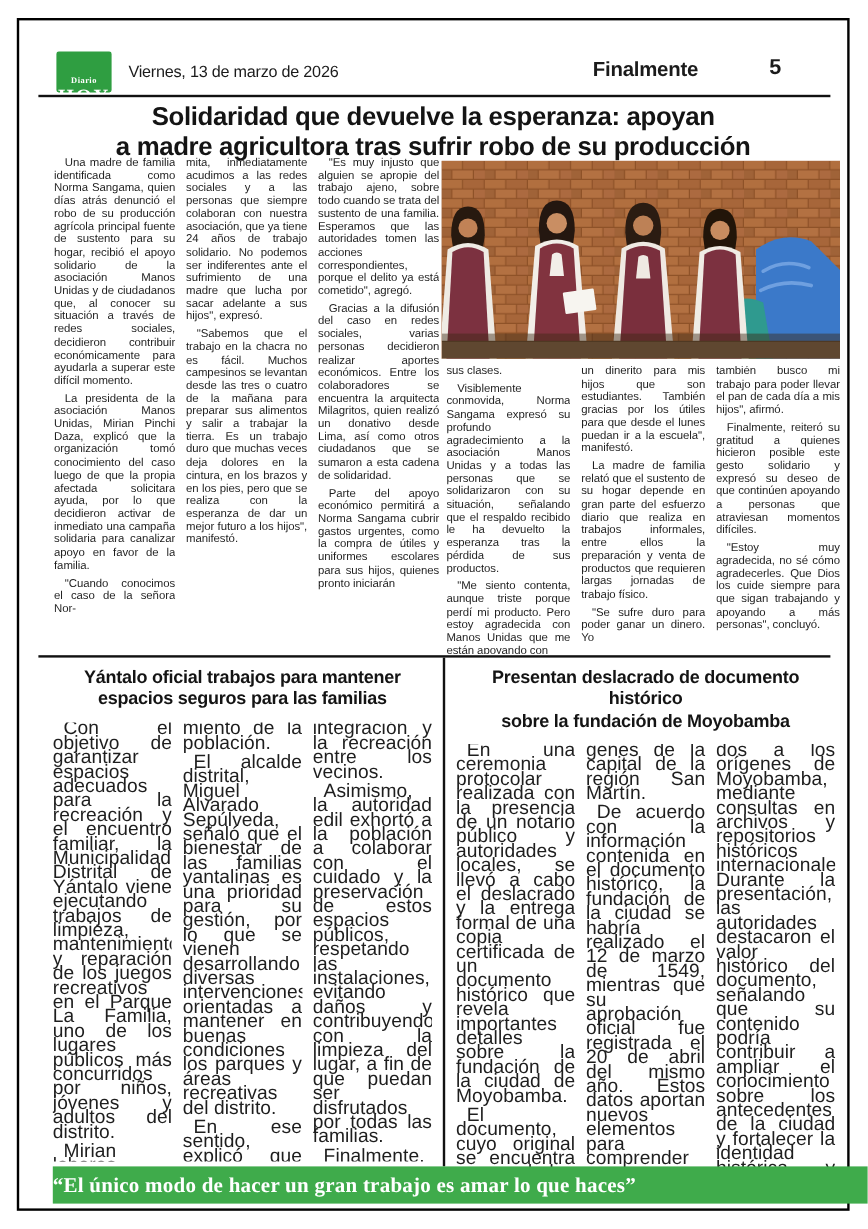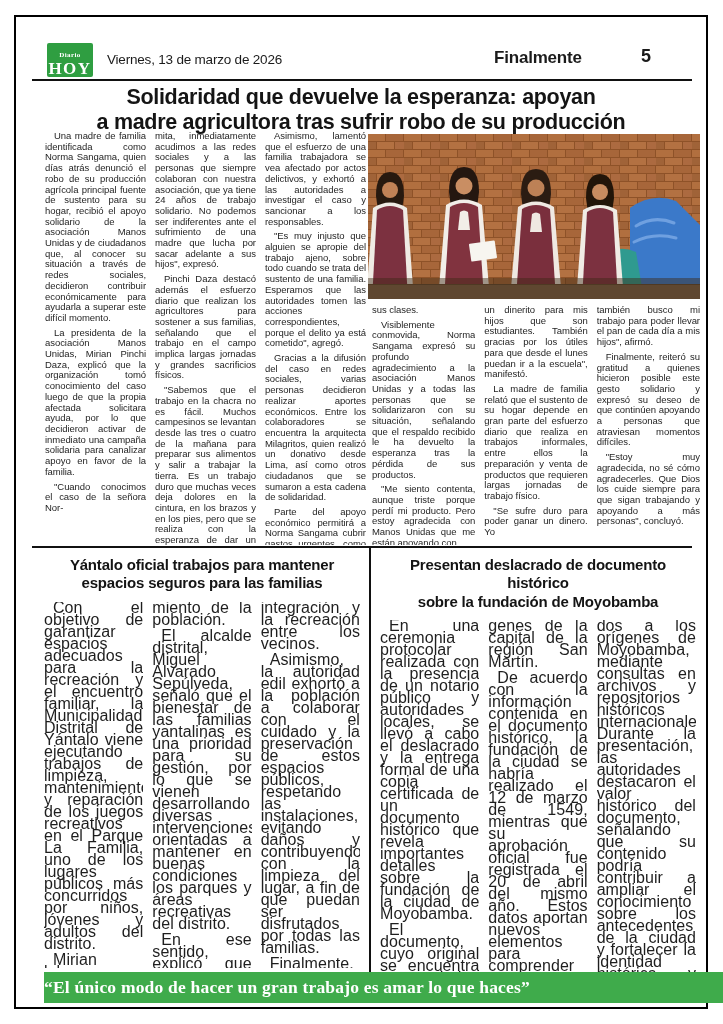--- a/index.html
+++ b/index.html
@@ -9,21 +9,21 @@
     font-family:"Liberation Sans", sans-serif;
     color:#1b1b1b; overflow:hidden;
   }
   .frame { position:absolute; left:14px; top:15px; width:694px; height:994px; border:2px solid #000; }
 
   
   .logo {
     position:absolute; left:47px; top:43px; width:46px; height:34px;
     background:var(--brand-green,#2f9e41); color:#fff; text-align:center; border-radius:2px;
   }
-  .logo .diario { font:700 7px/9px "Liberation Serif", serif; padding-top:8px; letter-spacing:.4px; }
+  .logo .diario { font:700 7px/9px "Liberation Serif", serif; padding-top:20px; letter-spacing:.4px; }
   .logo .hoy   { font:700 17px/18px "Liberation Serif", serif; letter-spacing:1.5px; }
   .date    { position:absolute; left:107px; top:52px; font-size:13.5px; letter-spacing:-.2px; }
   .section { position:absolute; left:494px; top:48px; font-size:17px; font-weight:700; letter-spacing:-.2px; }
   .pageno  { position:absolute; left:641px; top:46px; font-size:18px; font-weight:600; }
   .rule-header { position:absolute; left:32px; top:79px; width:660px; height:2px; background:#111; }
 
   
   .headline {
     position:absolute; left:50px; top:85px; width:622px; text-align:center;
     font-size:21.5px; font-weight:700; line-height:1.15; letter-spacing:-.3px; color:#141414;
@@ -88,25 +88,23 @@
 
 <div class="main-left">
   <div class="cols">
       <div class="col">
         <p>Una madre de familia identificada como Norma Sangama, quien días atrás denunció el robo de su producción agrícola principal fuente de sustento para su hogar, recibió el apoyo solidario de la asociación Manos Unidas y de ciudadanos que, al conocer su situación a través de redes sociales, decidieron contribuir económicamente para ayudarla a superar este difícil momento.</p>
         <p>La presidenta de la asociación Manos Unidas, Mirian Pinchi Daza, explicó que la organización tomó conocimiento del caso luego de que la propia afectada solicitara ayuda, por lo que decidieron activar de inmediato una campaña solidaria para canalizar apoyo en favor de la familia.</p>
         <p>"Cuando conocimos el caso de la señora Nor-</p>
       </div>
       <div class="col">
         <p class="cont">mita, inmediatamente acudimos a las redes sociales y a las personas que siempre colaboran con nuestra asociación, que ya tiene 24 años de trabajo solidario. No podemos ser indiferentes ante el sufrimiento de una madre que lucha por sacar adelante a sus hijos", expresó.</p>
-        <p>Pinchi Daza destacó además el esfuerzo diario que realizan los agricultores para sostener a sus familias, señalando que el trabajo en el campo implica largas jornadas y grandes sacrificios físicos.</p>
         <p>"Sabemos que el trabajo en la chacra no es fácil. Muchos campesinos se levantan desde las tres o cuatro de la mañana para preparar sus alimentos y salir a trabajar la tierra. Es un trabajo duro que muchas veces deja dolores en la cintura, en los brazos y en los pies, pero que se realiza con la esperanza de dar un mejor futuro a los hijos", manifestó.</p>
       </div>
       <div class="col">
-        <p>Asimismo, lamentó que el esfuerzo de una familia trabajadora se vea afectado por actos delictivos, y exhortó a las autoridades a investigar el caso y sancionar a los responsables.</p>
         <p>"Es muy injusto que alguien se apropie del trabajo ajeno, sobre todo cuando se trata del sustento de una familia. Esperamos que las autoridades tomen las acciones correspondientes, porque el delito ya está cometido", agregó.</p>
         <p>Gracias a la difusión del caso en redes sociales, varias personas decidieron realizar aportes económicos. Entre los colaboradores se encuentra la arquitecta Milagritos, quien realizó un donativo desde Lima, así como otros ciudadanos que se sumaron a esta cadena de solidaridad.</p>
         <p>Parte del apoyo económico permitirá a Norma Sangama cubrir gastos urgentes, como la compra de útiles y uniformes escolares para sus hijos, quienes pronto iniciarán</p>
       </div>
     </div>
 </div>
 
 <div class="photo">
   <svg width="332" height="165" viewBox="0 0 332 165" aria-hidden="true">
     <defs>

